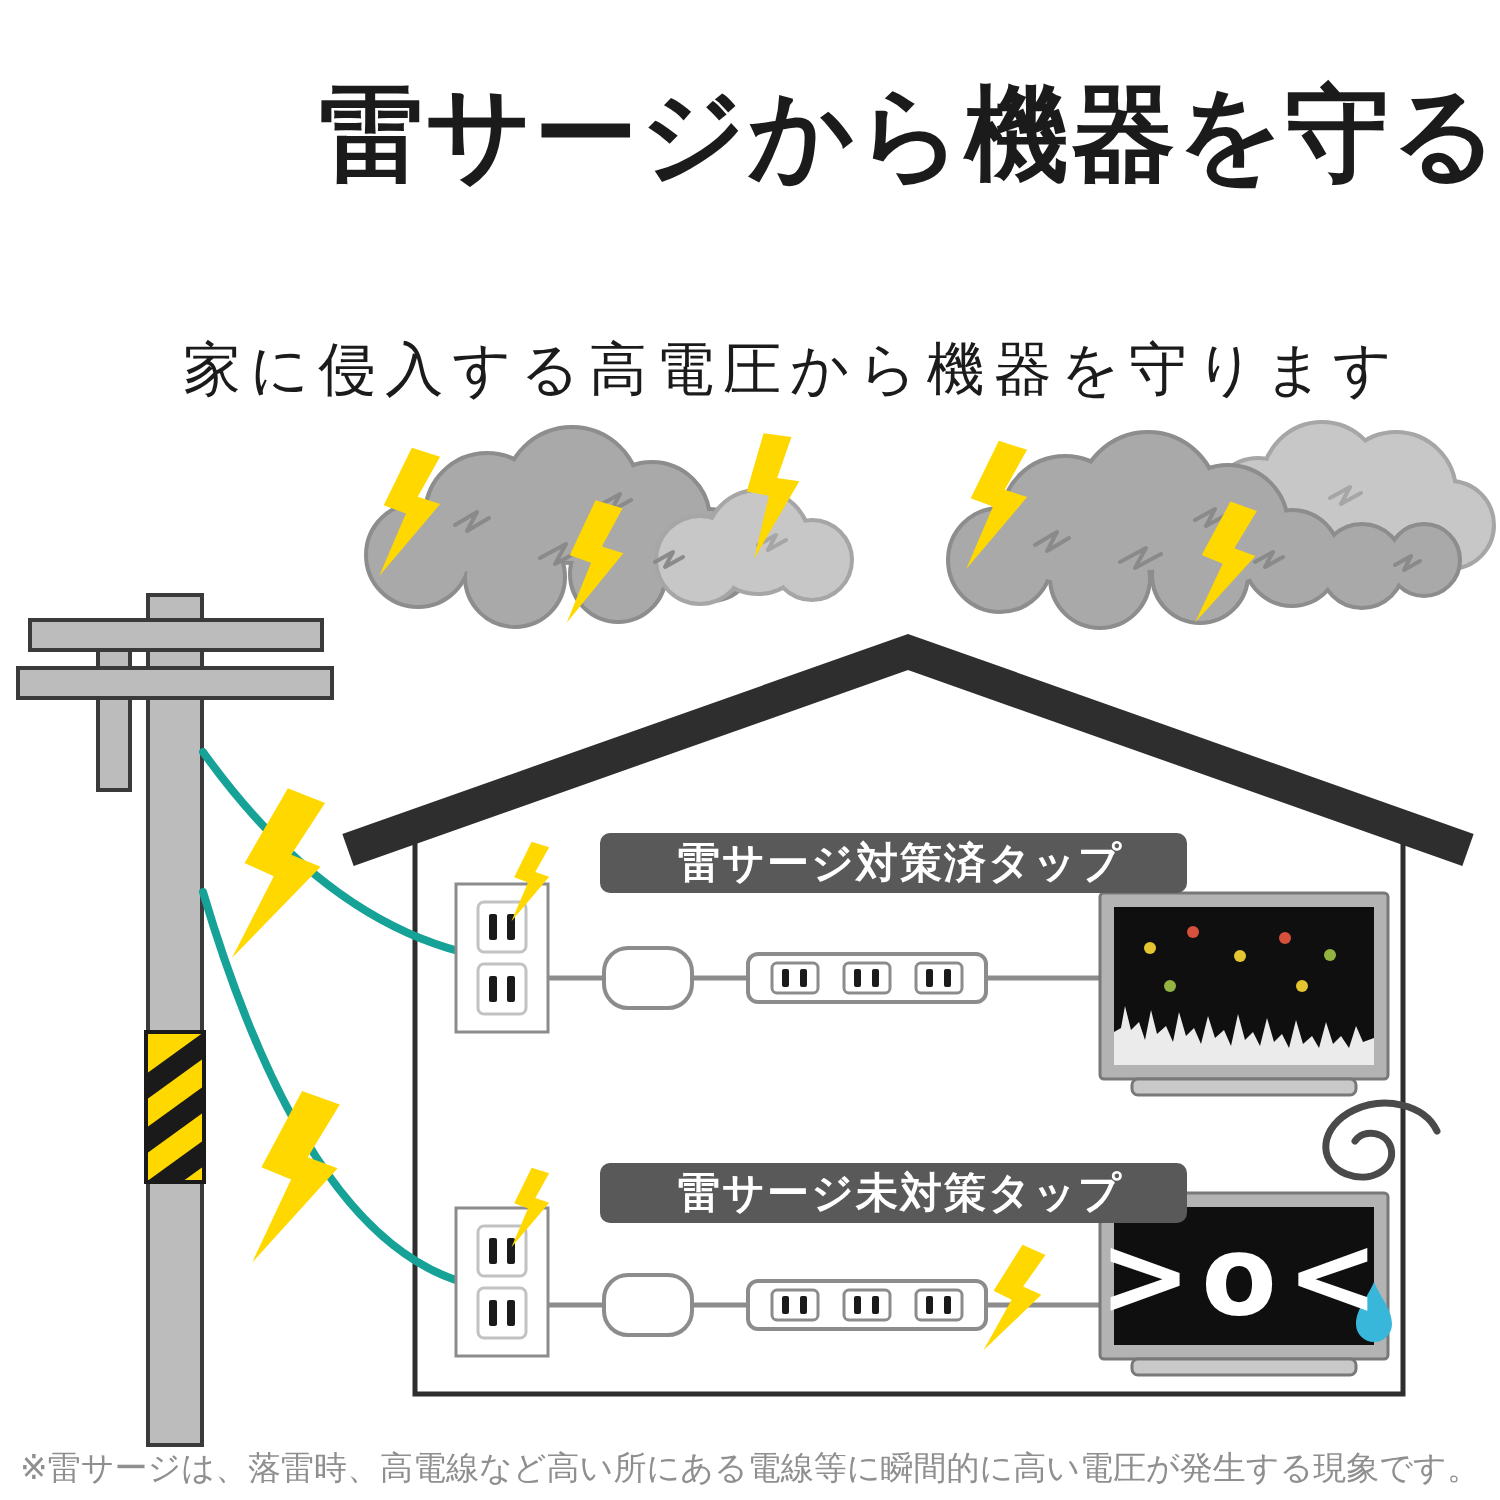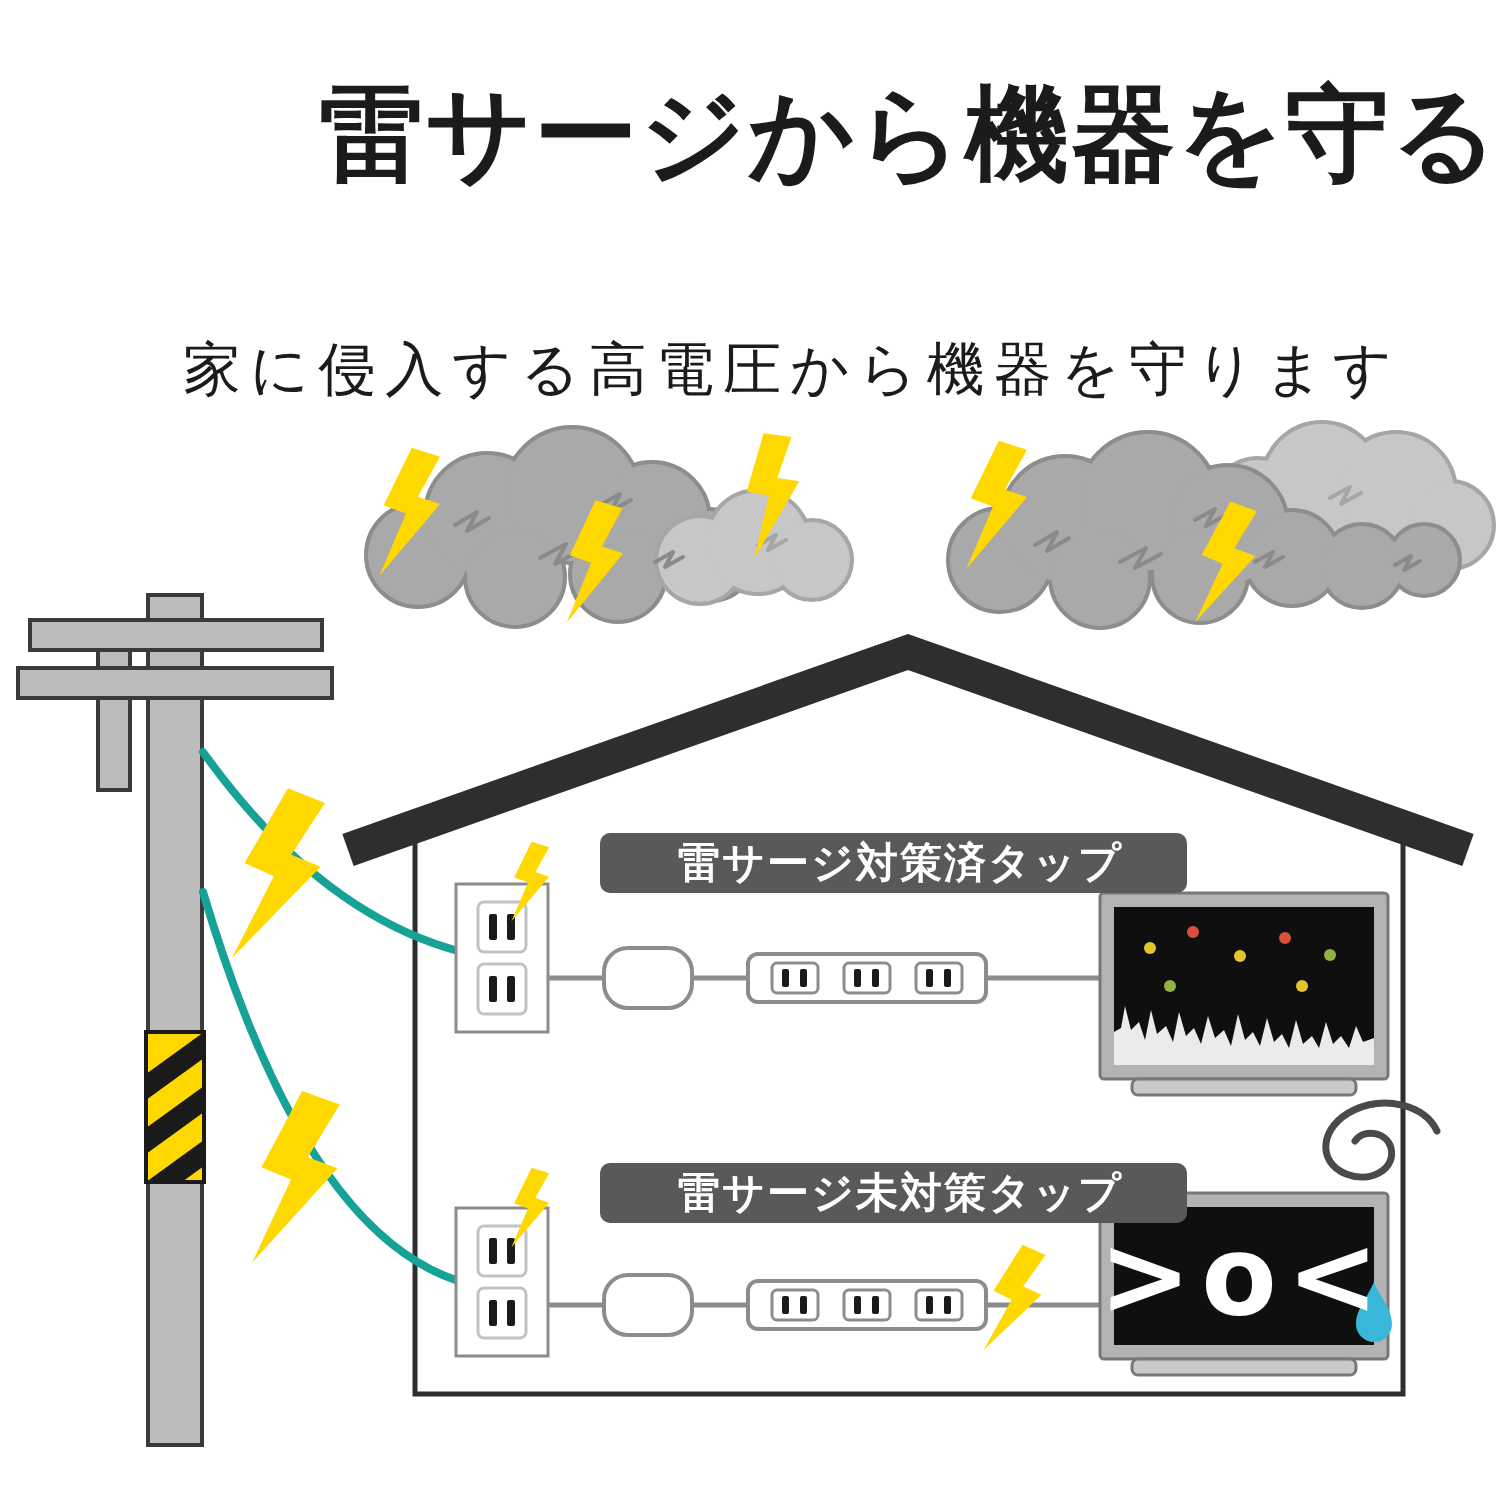--- a/index.html
+++ b/index.html
@@ -204,13 +204,14 @@
       <use href="#bolt" transform="translate(515,1166) rotate(6) scale(0.62)"></use>
       <use href="#bolt" transform="translate(1000,1240) rotate(12) scale(0.85)"></use>
     </g>
   </svg>
 
   <div class="title">雷サージから機器を守る</div>
   <div class="subtitle sub2">家に侵入する高電圧から機器を守ります</div>
   <div class="pill pill1">雷サージ対策済タップ</div>
   <div class="pill pill2">雷サージ未対策タップ</div>
   <div class="tv-face">&gt;o&lt;</div>
+  <div class="footnote">※雷サージは、落雷時、高電線など高い所にある電線等に瞬間的に高い電圧が発生する現象です。</div>
 </div>
 
 </body></html>

